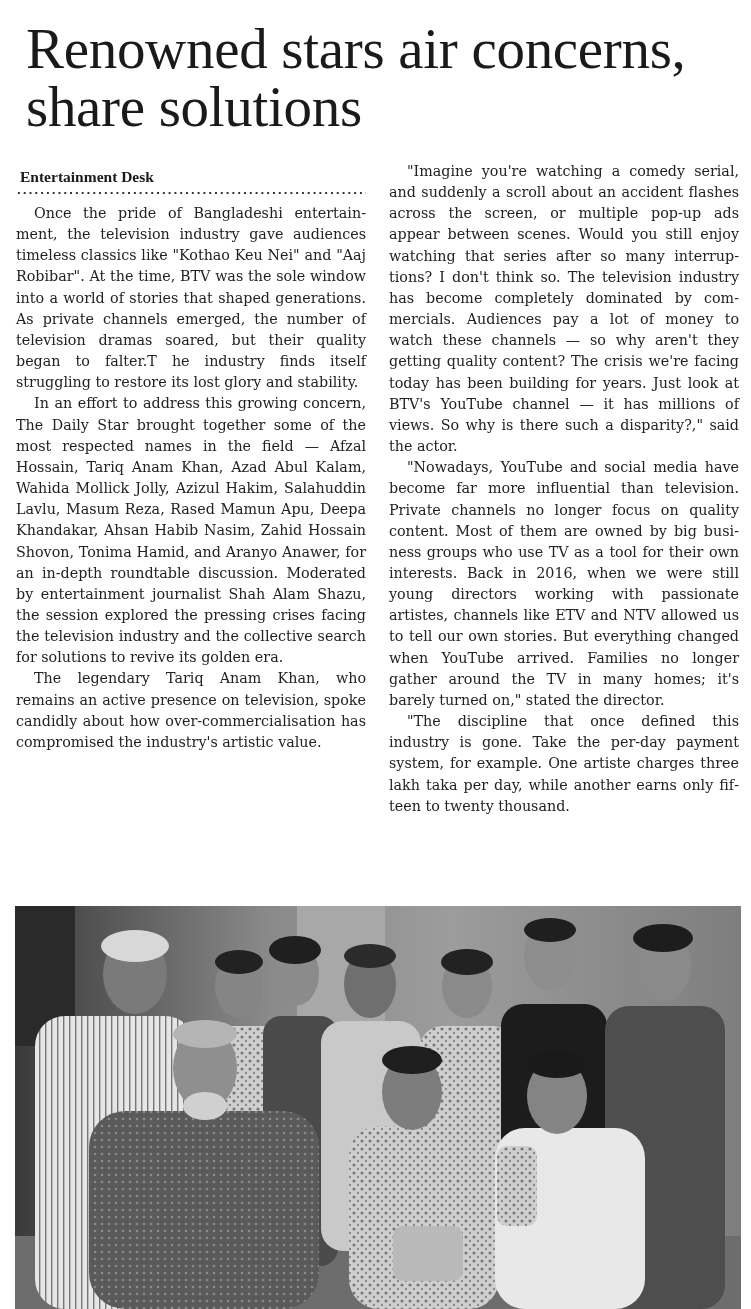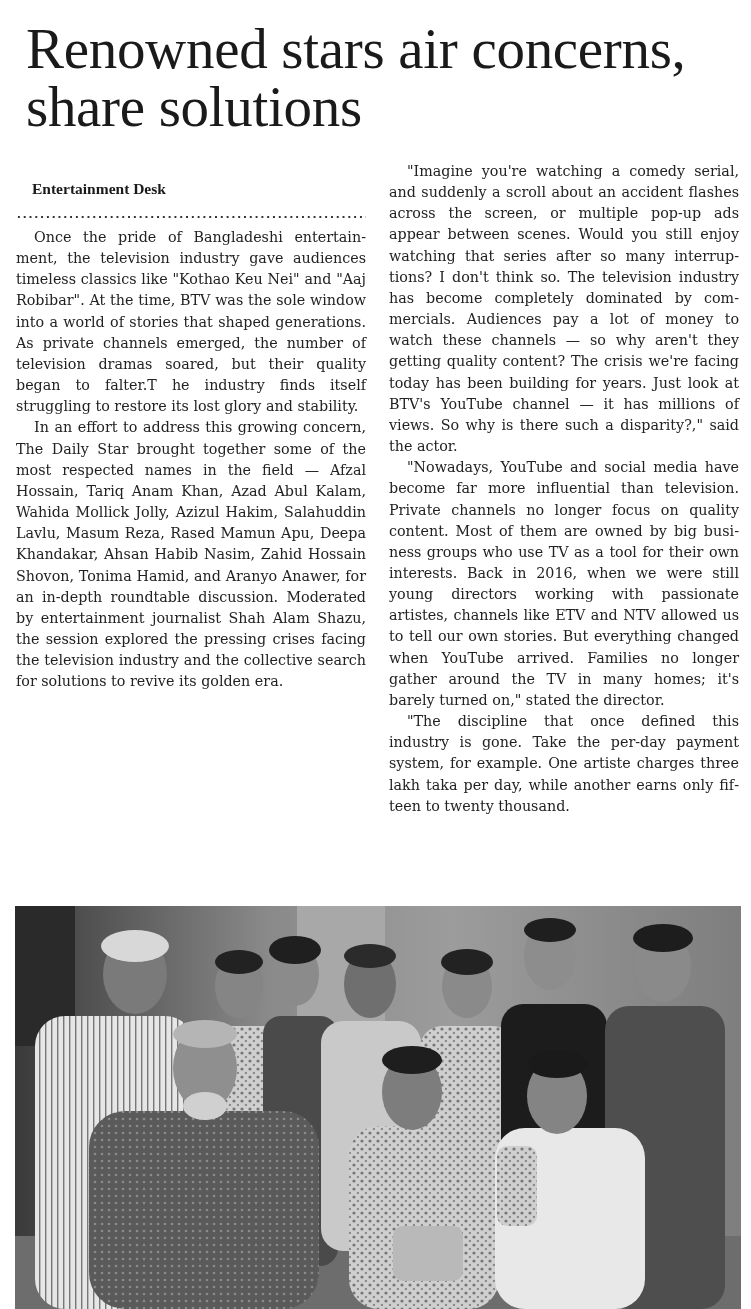--- a/index.html
+++ b/index.html
@@ -14,21 +14,21 @@
     position: absolute; top: 161px;
     font-family: "DejaVu Serif", "Liberation Serif", serif;
     font-size: 14.3px; line-height: 21.15px; color: #222;
     text-align: justify; hyphens: manual;
   }
   .col-left { left: 16px; width: 350px; }
   .col-right { left: 389px; width: 350px; top: 161px; }
   .byline {
     font-family: "Liberation Serif", "DejaVu Serif", serif;
     font-weight: bold; font-size: 15.5px; line-height: 20px; color: #1a1a1a;
-    margin: 16px; padding-top: 2px;
+    margin: 4px; padding-top: 2px;
   }
   .dots {
     height: 4px; margin: 4px 0 8px 0;
     background-image: radial-gradient(circle, #333 1.1px, transparent 1.3px);
     background-size: 5.8px 4px; background-repeat: repeat-x;
   }
   .col p { margin: 0; text-indent: 18px; }
   .col-right p:first-child { margin-top: 0; }
   .photo {
     position: absolute; left: 15px; top: 906px; width: 726px; height: 403px;
@@ -39,20 +39,21 @@
 </head>
 <body>
 
 <h1 class="headline">Renowned stars air concerns, share solutions</h1>
 
 <div class="col col-left">
   <div class="byline">Entertainment Desk</div>
   <div class="dots"></div>
   <p>Once the pride of Bangladeshi entertain­ment, the television industry gave audiences timeless classics like "Kothao Keu Nei" and "Aaj Robibar". At the time, BTV was the sole window into a world of stories that shaped generations. As private channels emerged, the number of television dramas soared, but their quality began to falter.T he industry finds itself struggling to restore its lost glory and stability.</p>
   <p>In an effort to address this growing concern, The Daily Star brought together some of the most respected names in the field — Afzal Hossain, Tariq Anam Khan, Azad Abul Kalam, Wahida Mollick Jolly, Azizul Hakim, Salahuddin Lavlu, Masum Reza, Rased Mamun Apu, Deepa Khandakar, Ahsan Habib Nasim, Zahid Hossain Shovon, Tonima Hamid, and Aranyo Anawer, for an in-depth roundtable discussion. Moderated by enter­tainment journalist Shah Alam Shazu, the ses­sion explored the pressing crises facing the tel­evision industry and the collective search for solutions to revive its golden era.</p>
+  <p>The legendary Tariq Anam Khan, who remains an active presence on television, spoke candidly about how over-commerciali­sation has compromised the industry's artistic value.</p>
 </div>
 
 <div class="col col-right">
   <p>"Imagine you're watching a comedy serial, and suddenly a scroll about an accident flash­es across the screen, or multiple pop-up ads appear between scenes. Would you still enjoy watching that series after so many interrup­tions? I don't think so. The television industry has become completely dominated by com­mercials. Audiences pay a lot of money to watch these channels — so why aren't they getting quality content? The crisis we're facing today has been building for years. Just look at BTV's YouTube channel — it has millions of views. So why is there such a disparity?," said the actor.</p>
   <p>"Nowadays, YouTube and social media have become far more influential than television. Private channels no longer focus on quality content. Most of them are owned by big busi­ness groups who use TV as a tool for their own interests. Back in 2016, when we were still young directors working with passionate artistes, channels like ETV and NTV allowed us to tell our own stories. But everything changed when YouTube arrived. Families no longer gather around the TV in many homes; it's barely turned on," stated the director.</p>
   <p>"The discipline that once defined this industry is gone. Take the per-day payment system, for example. One artiste charges three lakh taka per day, while another earns only fif­teen to twenty thousand.</p>
 </div>
 
 <div class="photo" title="Black and white group photo of eleven television personalities, eight standing and three seated, smiling at the roundtable event">
   <svg width="726" height="403" viewBox="0 0 726 403">

